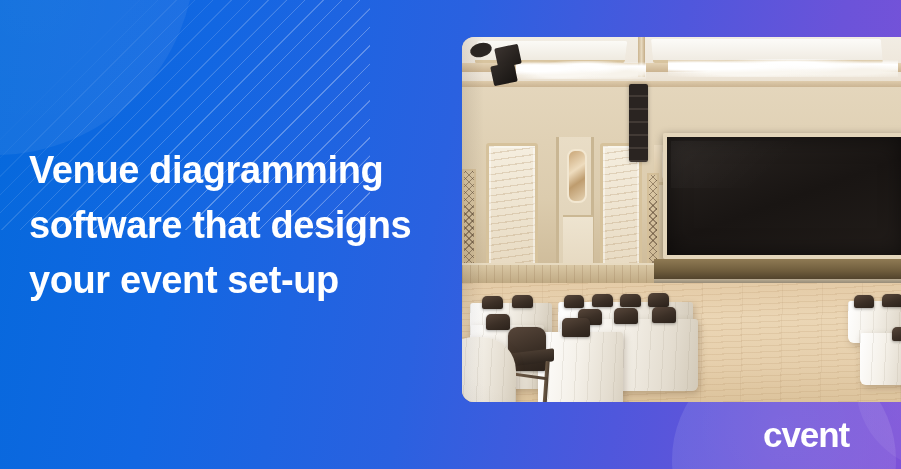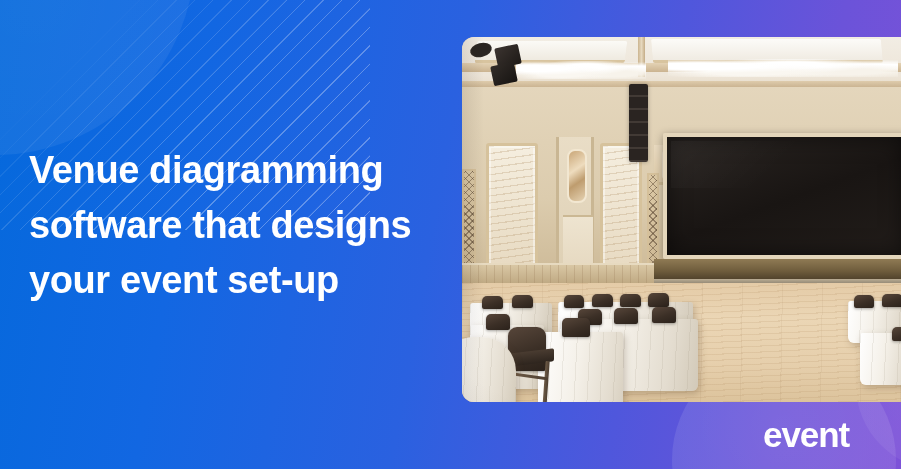--- a/index.html
+++ b/index.html
@@ -342,21 +342,21 @@
   <div class="bloom" id="bloom-top-left"></div>
   <div class="bloom" id="bloom-bottom-right"></div>
   <div class="bloom" id="bloom-bottom-right-2"></div>
 
   <div id="stripes"></div>
 
   <h1 id="headline">Venue diagramming
 software that designs
 your event set-up</h1>
 
-  <div id="logo">event</div>
+  <div id="logo">cvent</div>
 
   <div id="photo">
     <div id="photo-inner">
 
       <div class="p" id="ceiling">
         <div class="p" id="ceiling-coffer-a"></div>
         <div class="p" id="ceiling-coffer-b"></div>
         <div class="p" id="ceiling-beam"></div>
         <div class="p" id="ceiling-beam-2"></div>
         <div class="p" id="ceiling-vertical-rib"></div>

